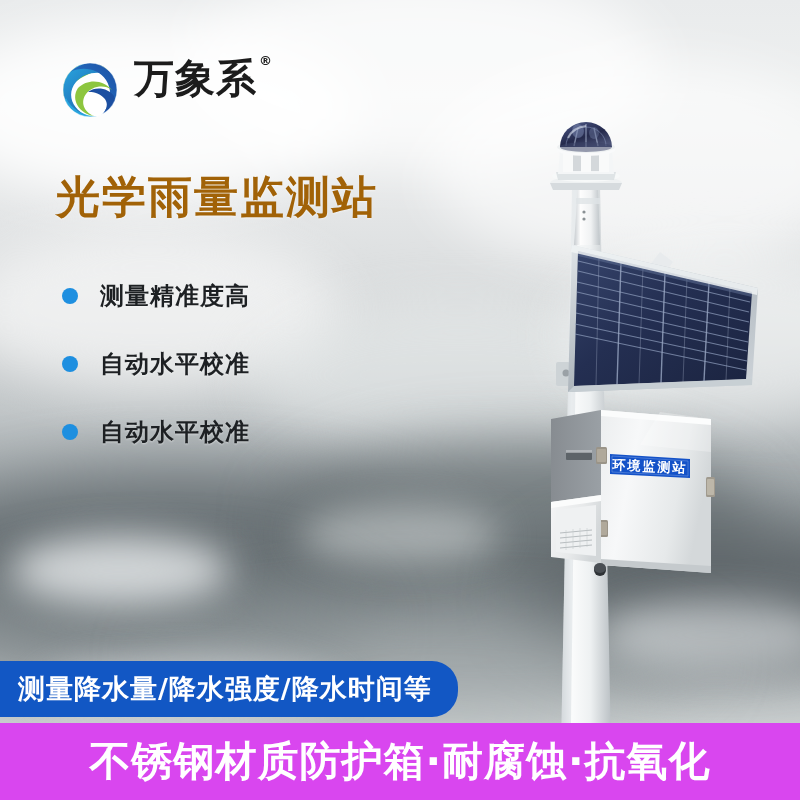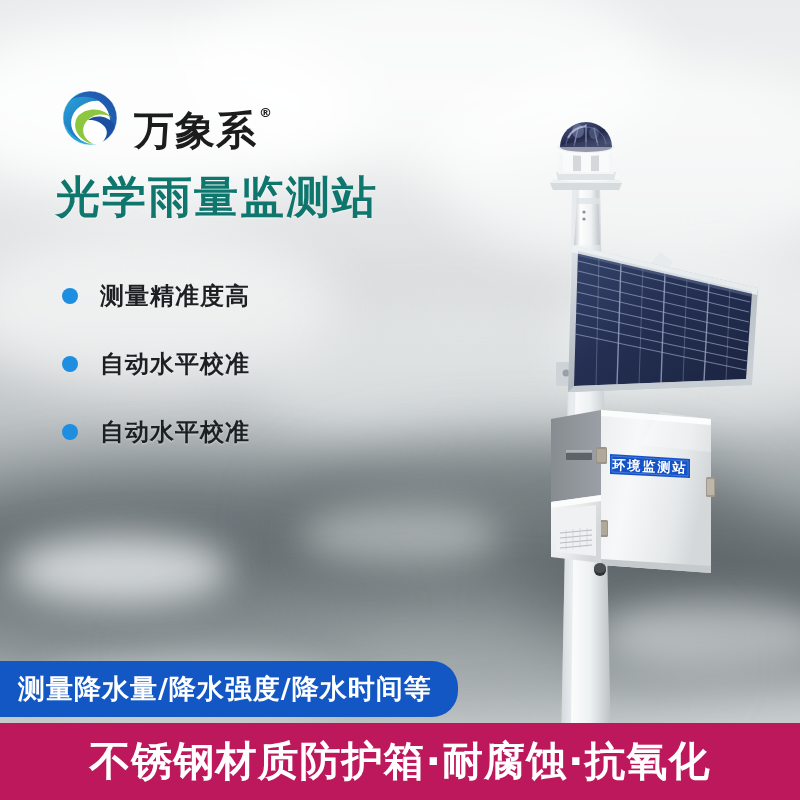--- a/index.html
+++ b/index.html
@@ -43,21 +43,21 @@
   .d3{left:520px;top:520px;width:400px;height:150px;background:rgba(88,96,100,.7);}
   .d4{left:-60px;top:560px;width:430px;height:130px;background:rgba(120,128,132,.6);}
   .d5{left:150px;top:600px;width:560px;height:120px;background:rgba(150,157,160,.5);}
   .wisp{position:absolute;border-radius:50%;filter:blur(18px);}
   .w1{left:10px;top:535px;width:220px;height:70px;background:rgba(242,244,245,.75);}
   .w2{left:300px;top:505px;width:200px;height:60px;background:rgba(225,229,230,.5);}
   .w3{left:600px;top:600px;width:230px;height:70px;background:rgba(230,234,235,.55);}
   .w4{left:40px;top:660px;width:300px;height:60px;background:rgba(225,229,231,.6);}
 
   
-  .logo{position:absolute;left:58px;top:58px;display:flex;align-items:flex-end;margin-top:28px;}
+  .logo{position:absolute;left:58px;top:58px;display:flex;align-items:flex-start;}
   .logo-mark{width:64px;height:64px;position:relative;}
   .logo-text{margin-left:12px;position:relative;
     font-size:40px;font-weight:bold;color:#1c1c1c;letter-spacing:1px;
     font-family:"DejaVu Sans","Liberation Sans",sans-serif;
     line-height:1;}
   .reg{position:absolute;right:-16px;top:-4px;font-size:13px;font-weight:bold;}
 
   
   .title{position:absolute;left:56px;top:168px;
     font-size:44px;font-weight:bold;color:#16181a;letter-spacing:2px;
@@ -319,21 +319,21 @@
         </g>
         <circle cx="32" cy="32" r="27" fill="none" stroke="#ffffff" stroke-width="0.5"></circle>
       </svg>
     </div>
     <div class="logo-text">
       <span>万象系</span>
       <span class="reg">®</span>
     </div>
   </div>
 
-  <div class="title" style="color: #0f766e;">光学雨量监测站</div>
+  <div class="title" style="color: #a16207;">光学雨量监测站</div>
 
   <div class="features">
     <div class="feat">
       <div class="dot" style="background: rgb(30, 143, 224);"></div>
       <div class="feat-label">测量精准度高</div>
     </div>
     <div class="feat">
       <div class="dot" style="background: rgb(30, 143, 224);"></div>
       <div class="feat-label">自动水平校准</div>
     </div>
@@ -346,17 +346,17 @@
   <div id="encLabel" style="position:absolute;left:612px;top:455px;width:76px;height:20px;
               font-size:13px;font-weight:bold;color:#fff;letter-spacing:2px;
               font-family:'DejaVu Sans','Liberation Sans',sans-serif;
               display:flex;align-items:center;justify-content:center;
               transform:rotate(2.7deg);transform-origin:left center;white-space:nowrap;">环境监测站</div>
 
   <div class="pill" style="background: rgb(18, 87, 196);">
     <span>测量降水量/降水强度/降水时间等</span>
   </div>
 
-  <div class="bottombar" style="background: #be185d;">
+  <div class="bottombar" style="background: #d946ef;">
     <span>不锈钢材质防护箱·耐腐蚀·抗氧化</span>
   </div>
 
 </div>
 
 </body></html>

